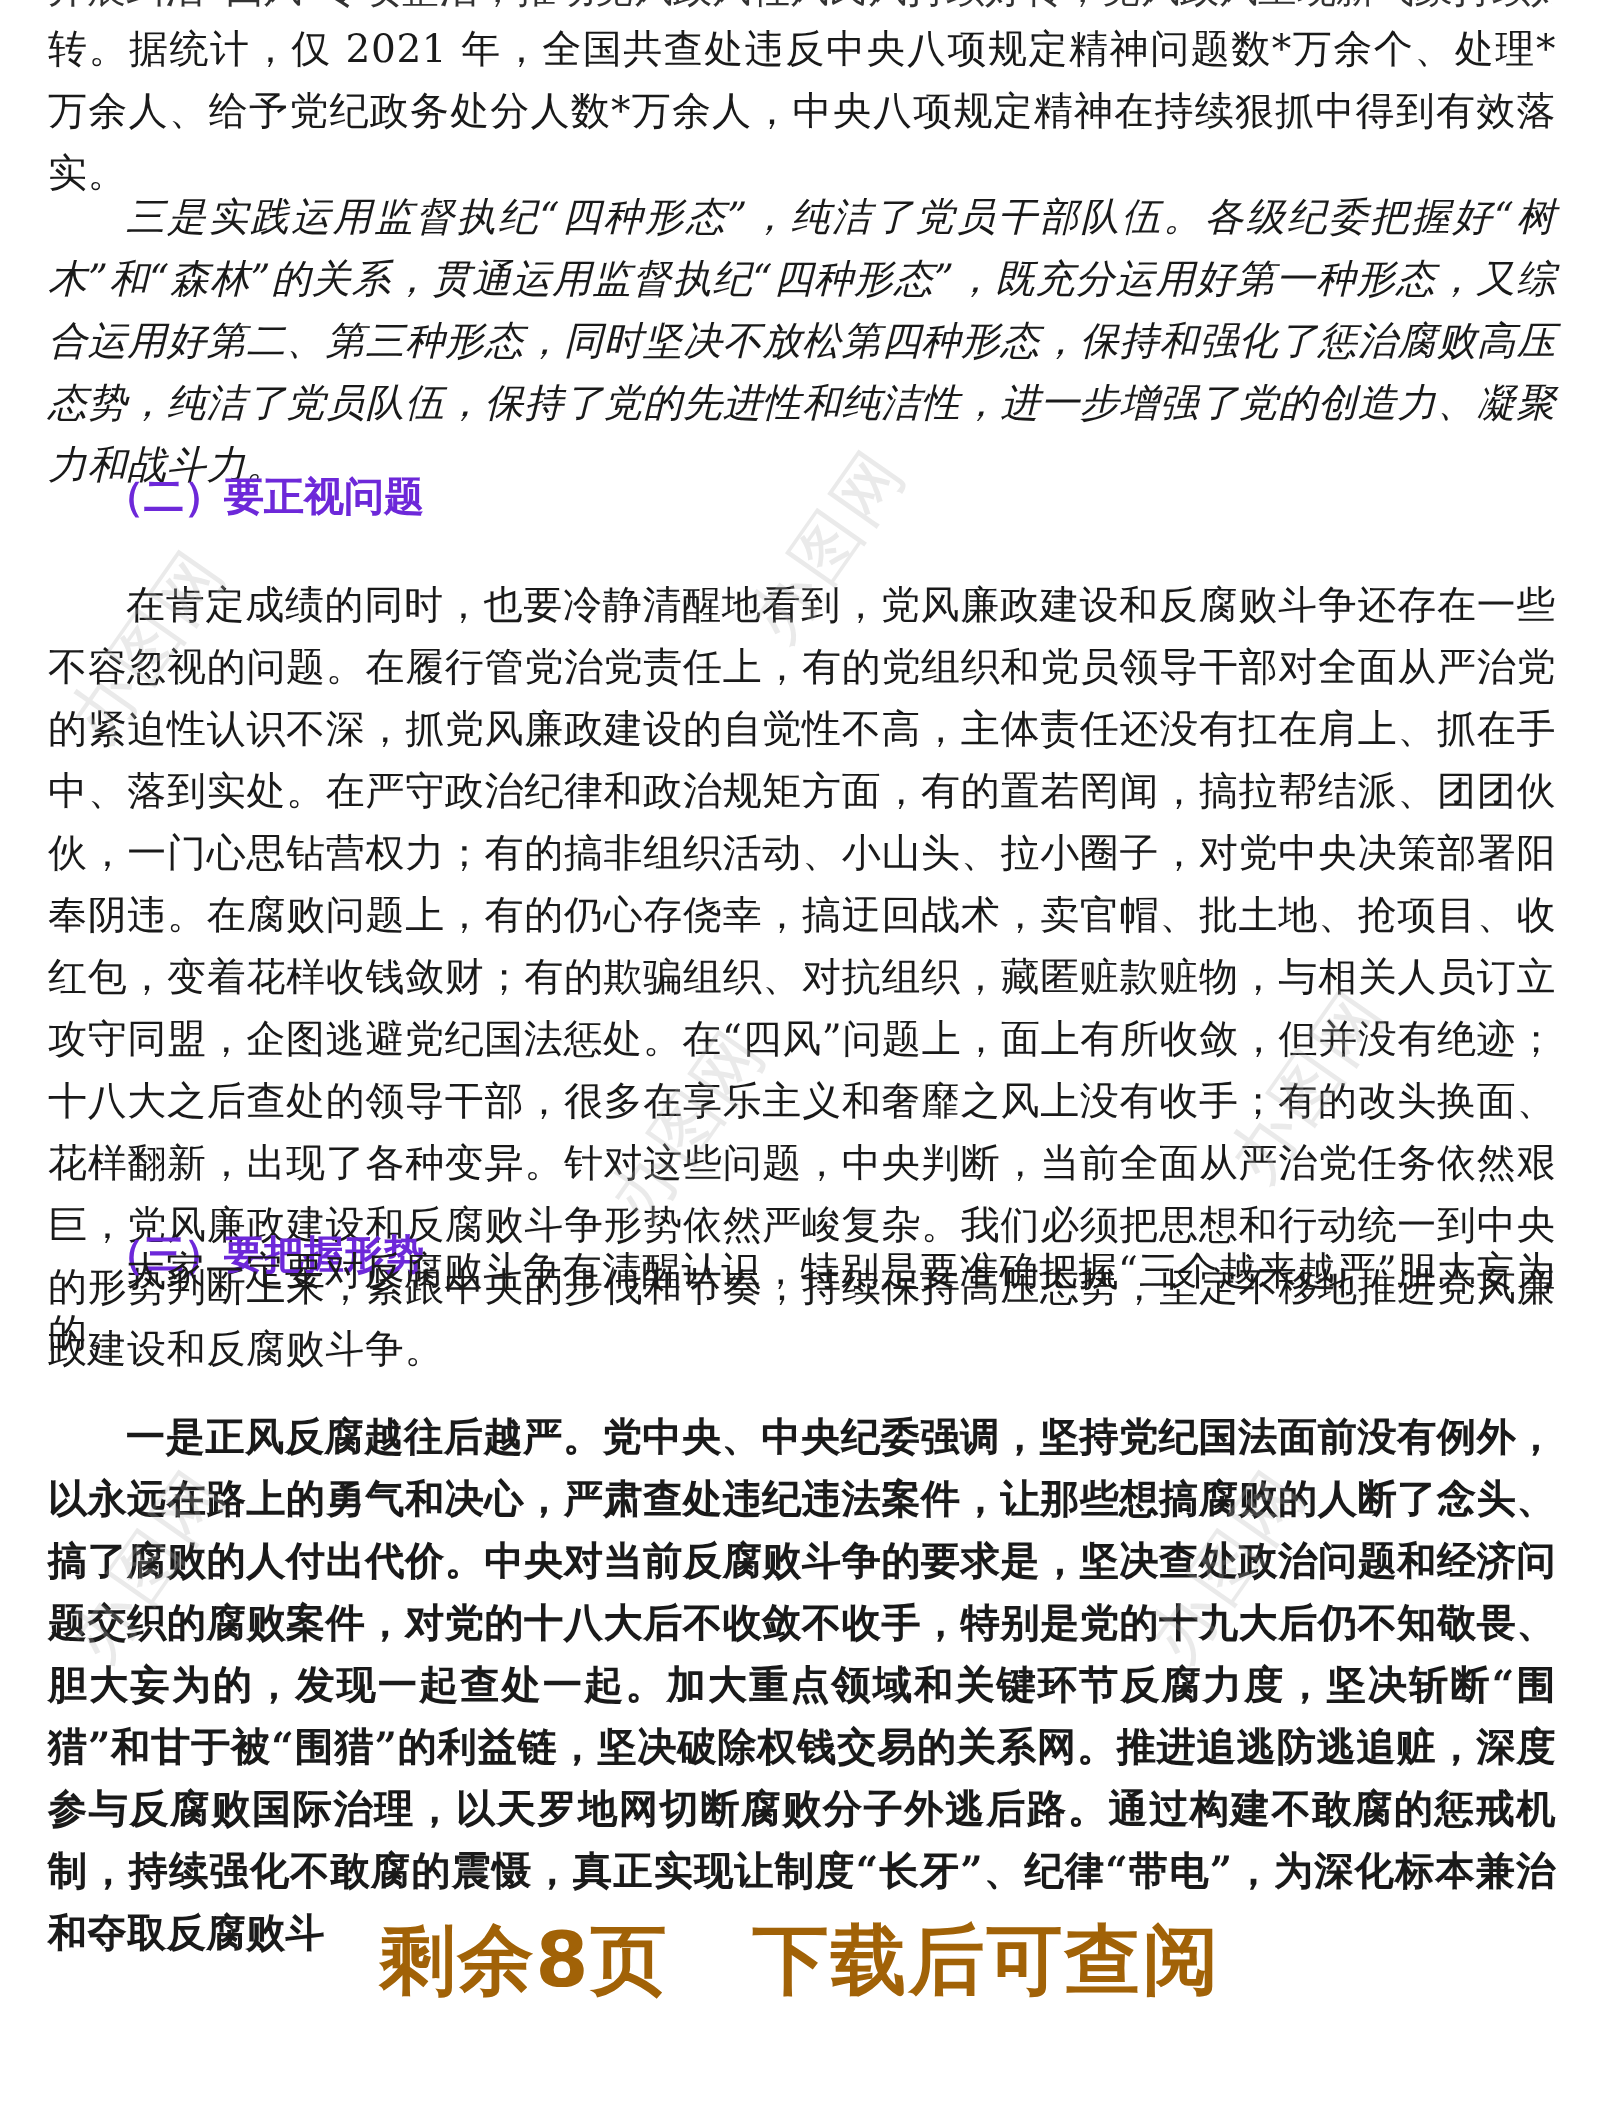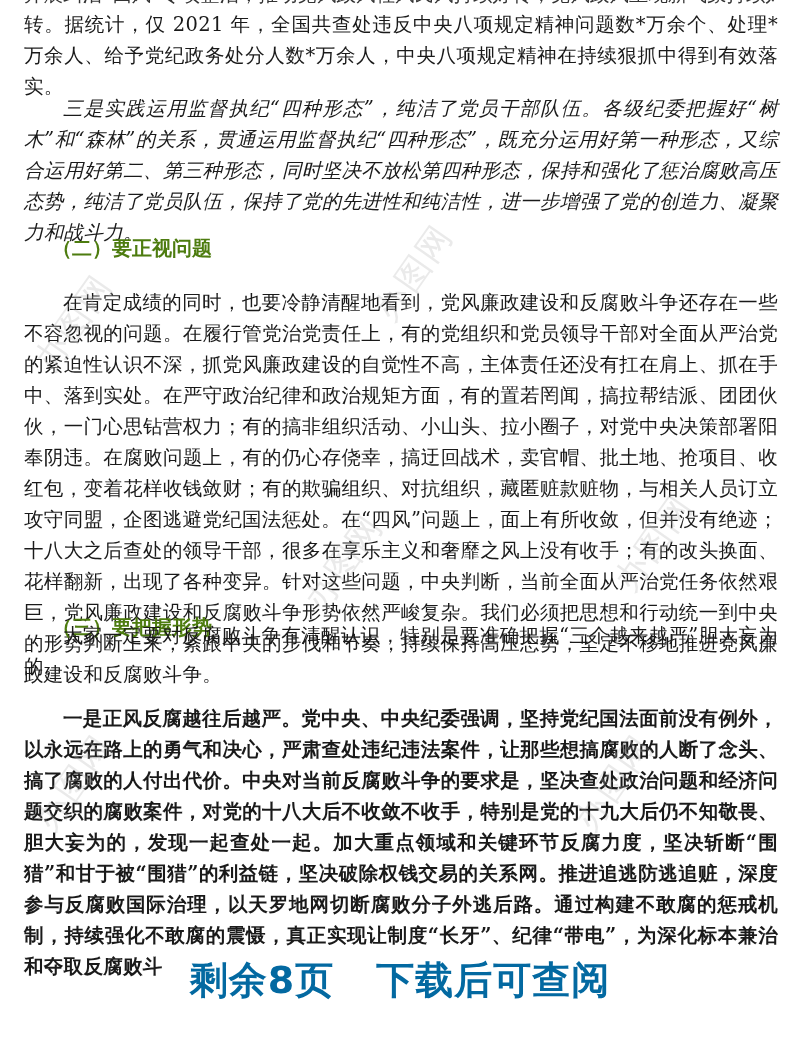--- a/index.html
+++ b/index.html
@@ -49,21 +49,21 @@
     .para.indent {
       text-indent: 2em;
     }
     .heading {
       position: absolute;
       left: 52px;
       font-family: "DejaVu Sans", "Liberation Sans", sans-serif;
       font-weight: bold;
       font-size: 20px;
       line-height: 31px;
-      color: #4d7c0f;
+      color: #6d28d9;
       margin: 0;
     }
     .watermark {
       position: absolute;
       font-family: "DejaVu Sans", "Liberation Sans", sans-serif;
       font-size: 34px;
       color: rgba(180, 180, 180, 0.28);
       transform: rotate(-55deg);
       transform-origin: center;
       pointer-events: none;
@@ -73,21 +73,21 @@
     .footer-banner {
       position: absolute;
       left: 0;
       top: 955px;
       width: 800px;
       text-align: center;
       font-family: "DejaVu Sans", "Liberation Sans", sans-serif;
       font-weight: bold;
       font-size: 38px;
       line-height: 50px;
-      color: #0369a1;
+      color: #a16207;
       letter-spacing: 1px;
     }
     .footer-banner .gap {
       display: inline-block;
       width: 42px;
     }
   </style>
 </head>
 <body>
 

